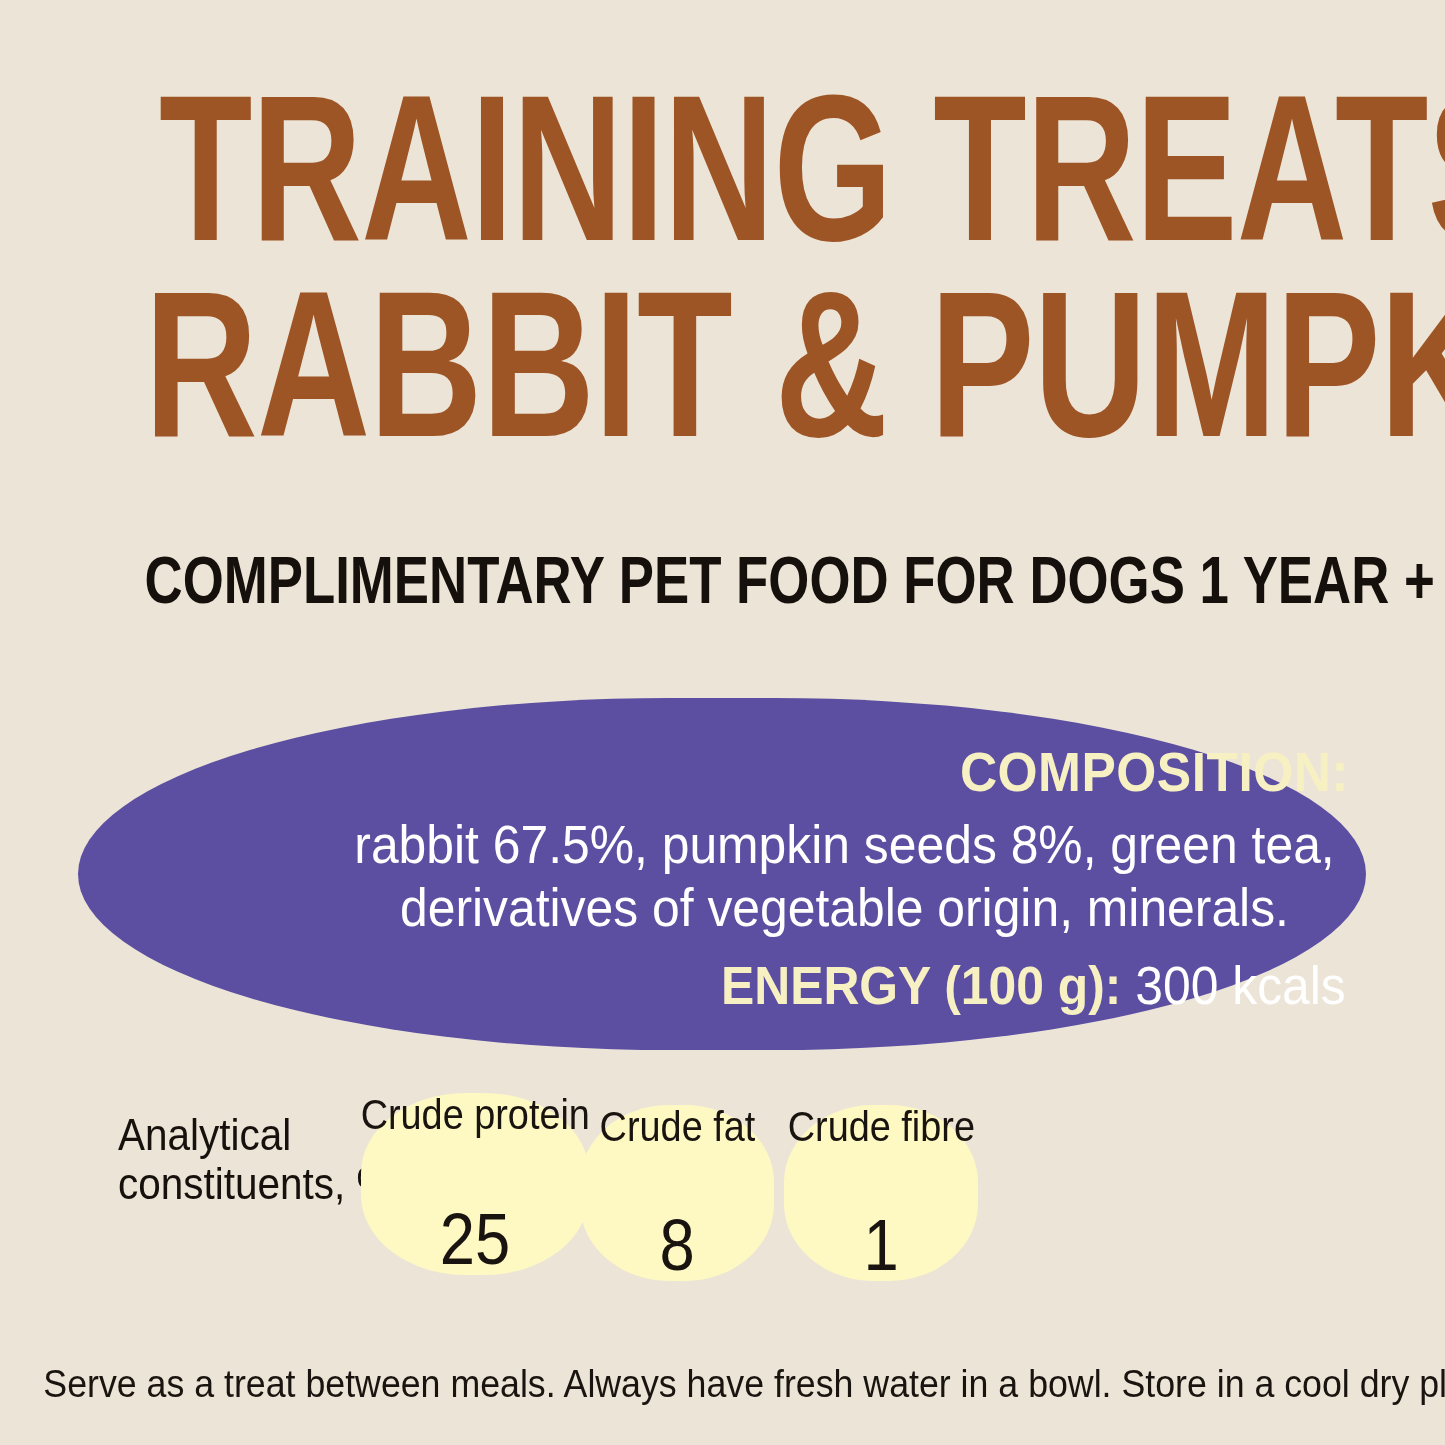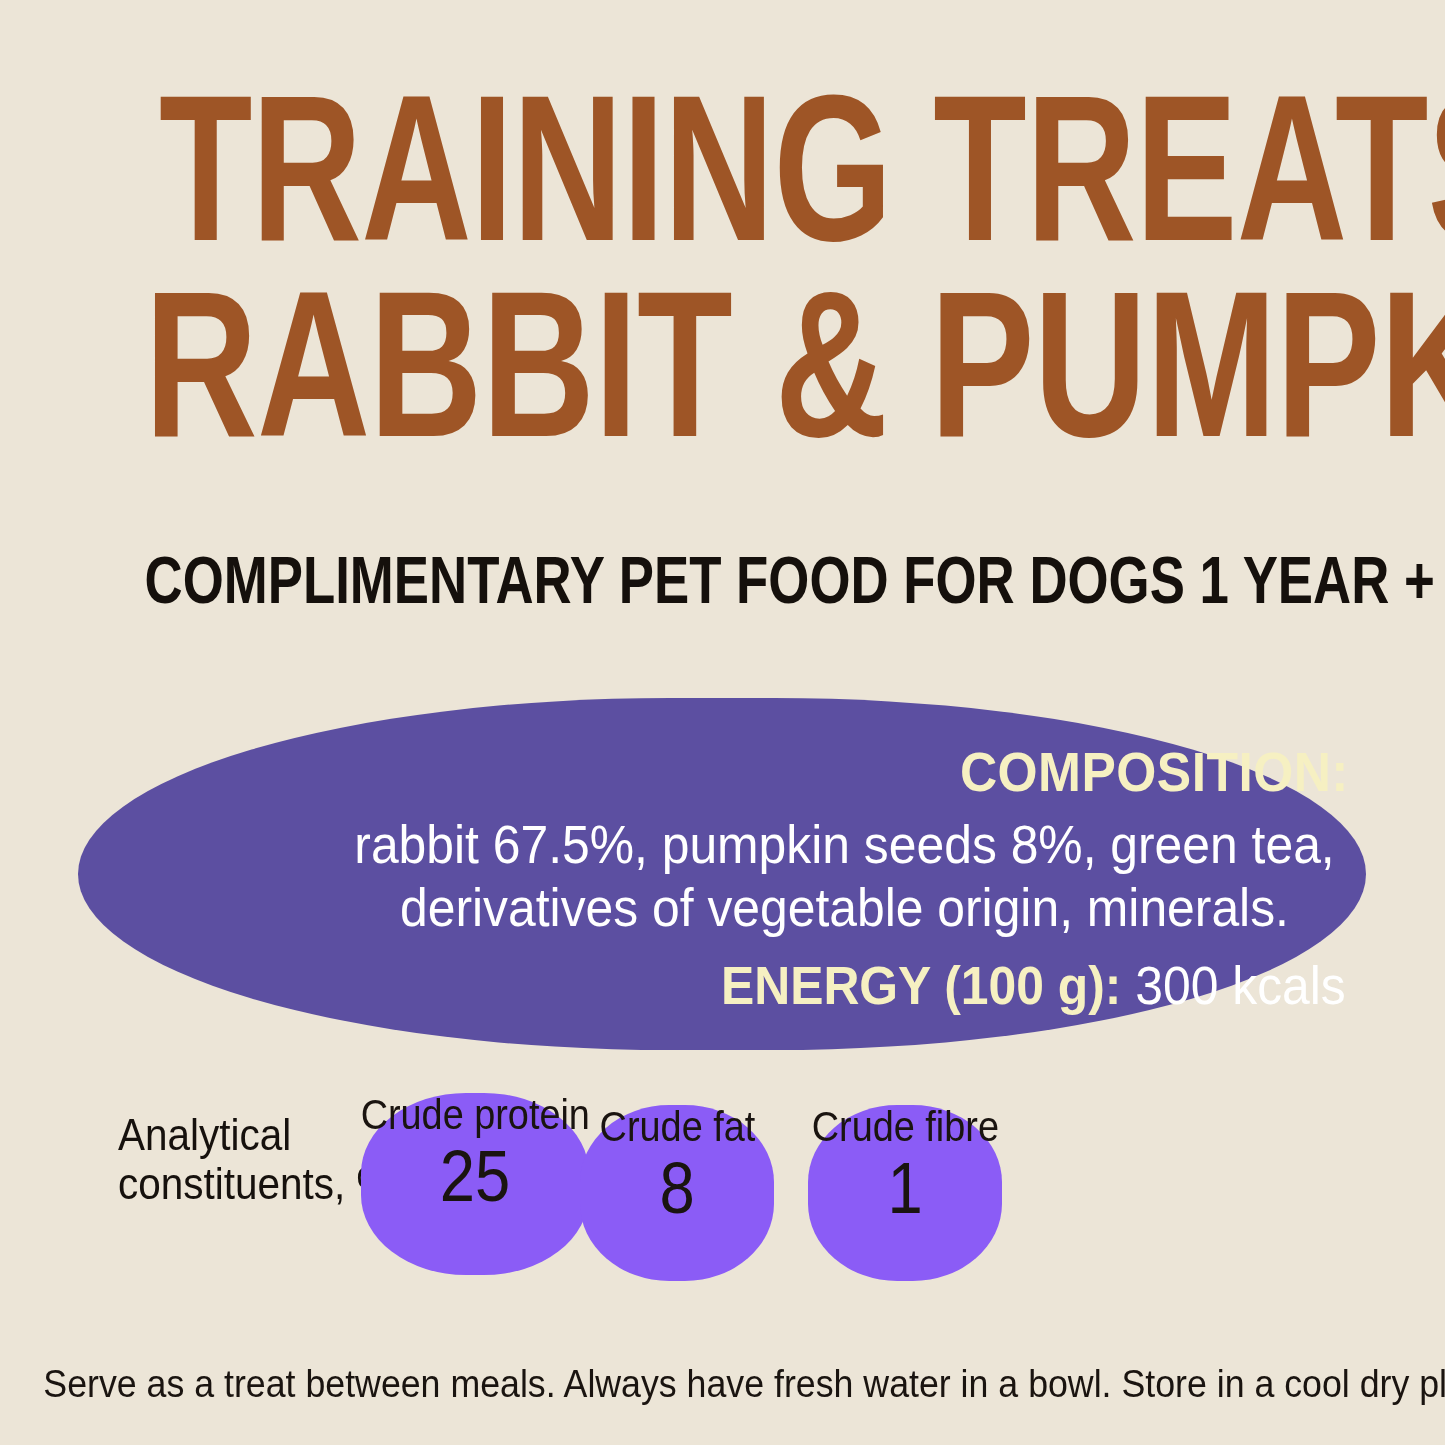--- a/index.html
+++ b/index.html
@@ -151,26 +151,26 @@
     transform-origin: left top;
   }
 
   .analytical-label .line {
     display: block;
     white-space: nowrap;
   }
 
   .blob {
     position: absolute;
-    background: #8b5cf6;
+    background: #fef9c3;
     border-radius: 46% 46% 46% 46% / 44% 44% 44% 44%;
     display: flex;
     flex-direction: column;
     align-items: center;
-    justify-content: flex-start;
+    justify-content: space-between;
     box-sizing: border-box;
   }
 
   .blob-name {
     color: #1a1410;
     font-family: "Liberation Sans Narrow", "Liberation Sans", sans-serif;
     font-weight: 400;
     font-size: 43px;
     line-height: 1;
     white-space: nowrap;
@@ -182,21 +182,21 @@
     color: #1a1410;
     font-family: "Liberation Sans Narrow", "Liberation Sans", sans-serif;
     font-weight: 400;
     font-size: 72px;
     line-height: 1;
     transform: scaleX(0.88);
   }
 
   .blob-0 { left: 361px; top: 28px; width: 228px; height: 182px; }
   .blob-1 { left: 580px; top: 40px; width: 194px; height: 176px; }
-  .blob-2 { left: 808px; top: 40px; width: 194px; height: 176px; }
+  .blob-2 { left: 784px; top: 40px; width: 194px; height: 176px; }
   .blob-3 { left: 954px; top: 30px; width: 200px; height: 178px; }
   .blob-4 { left: 1146px; top: 11px; width: 182px; height: 172px; }
 
   
   .footer-note {
     position: absolute;
     left: 0;
     top: 1363px;
     width: 1445px;
     text-align: center;

